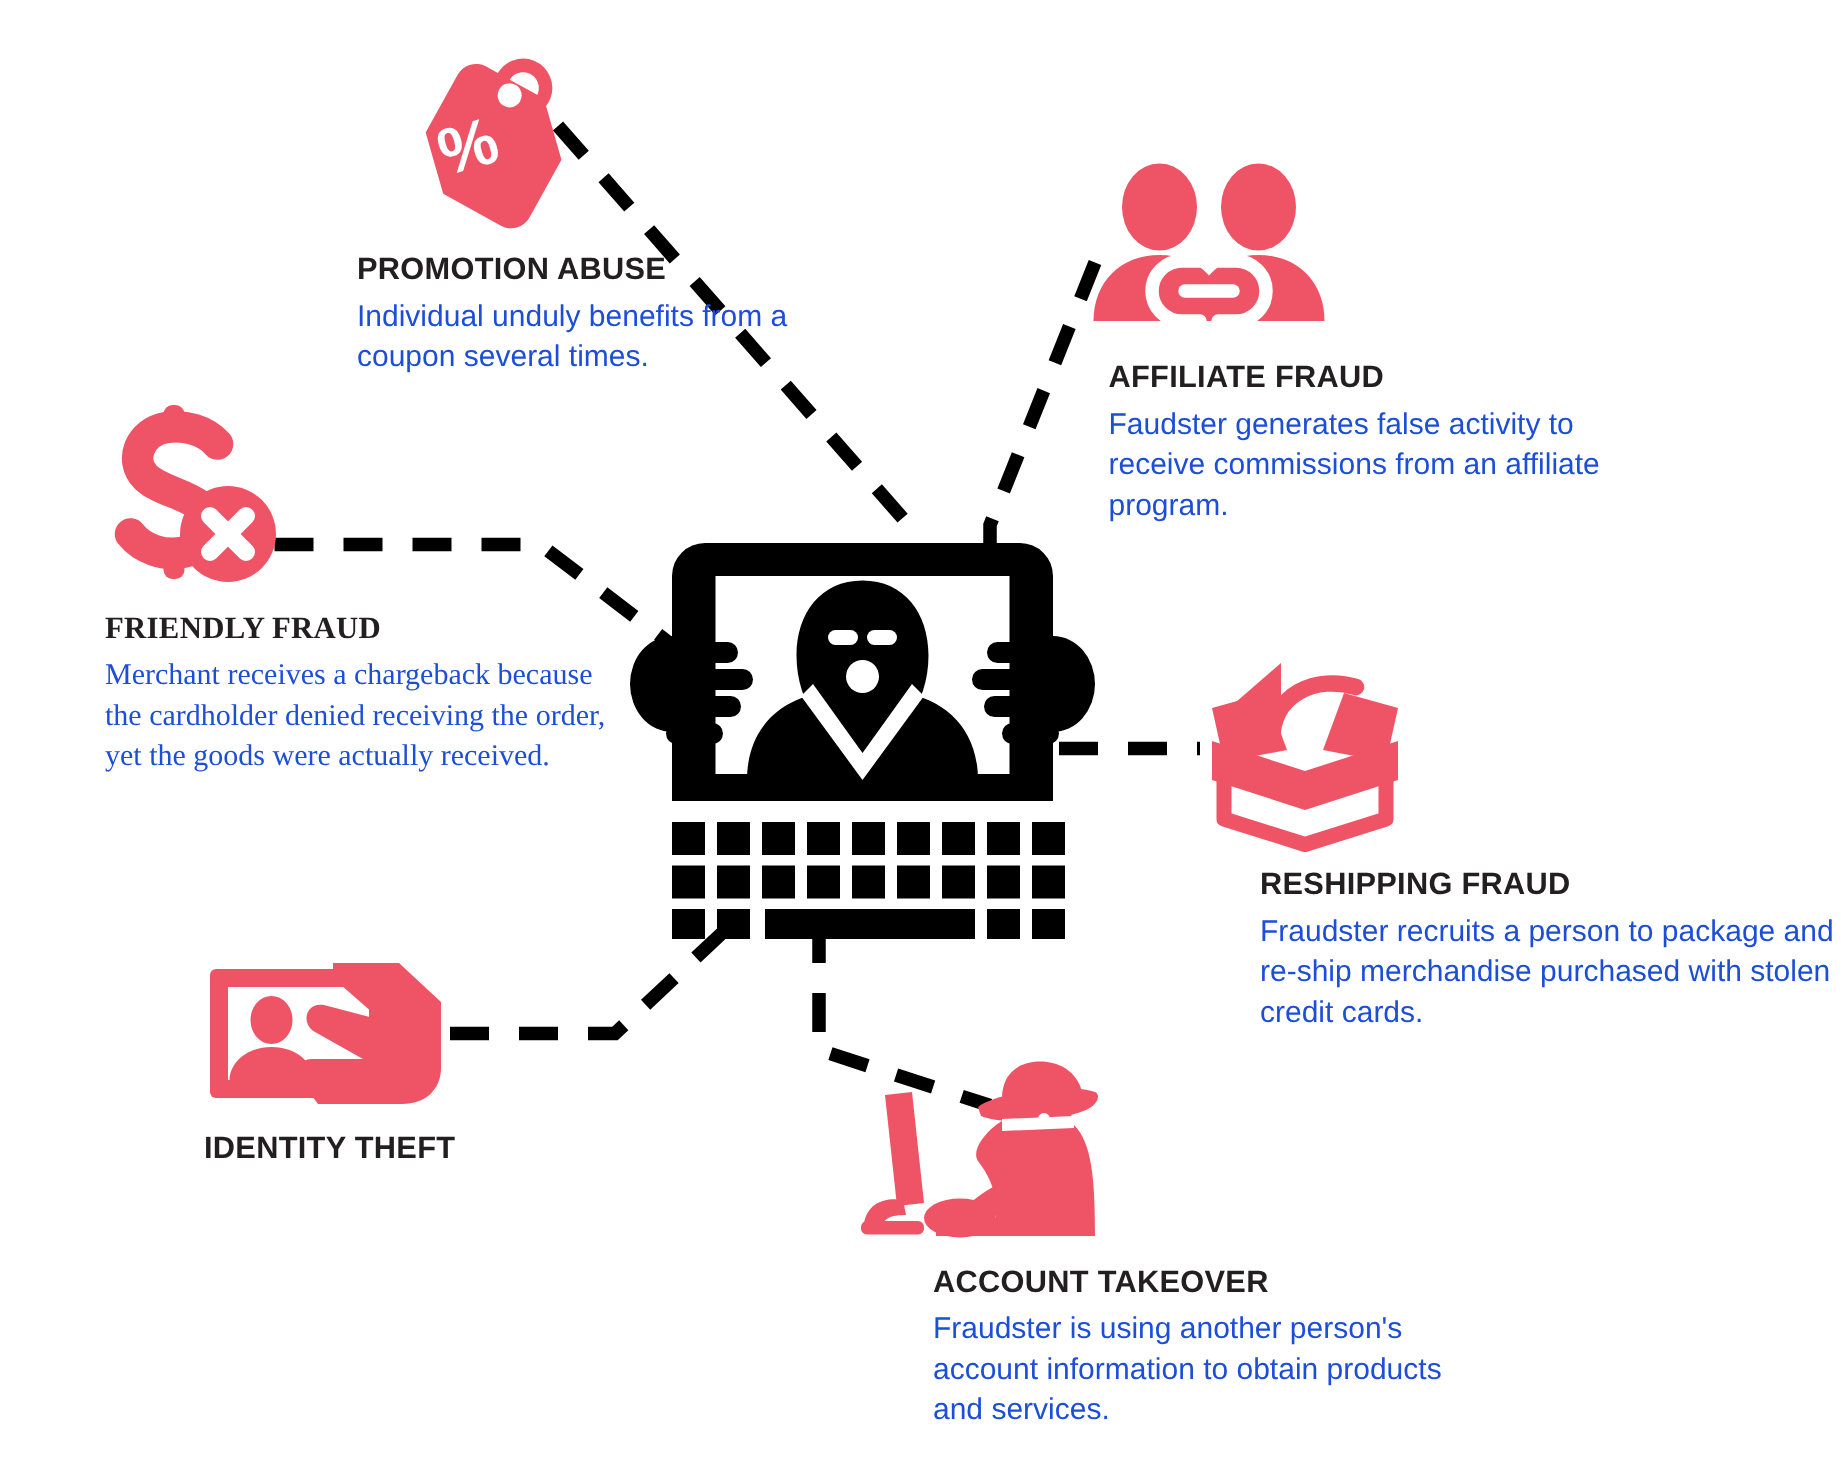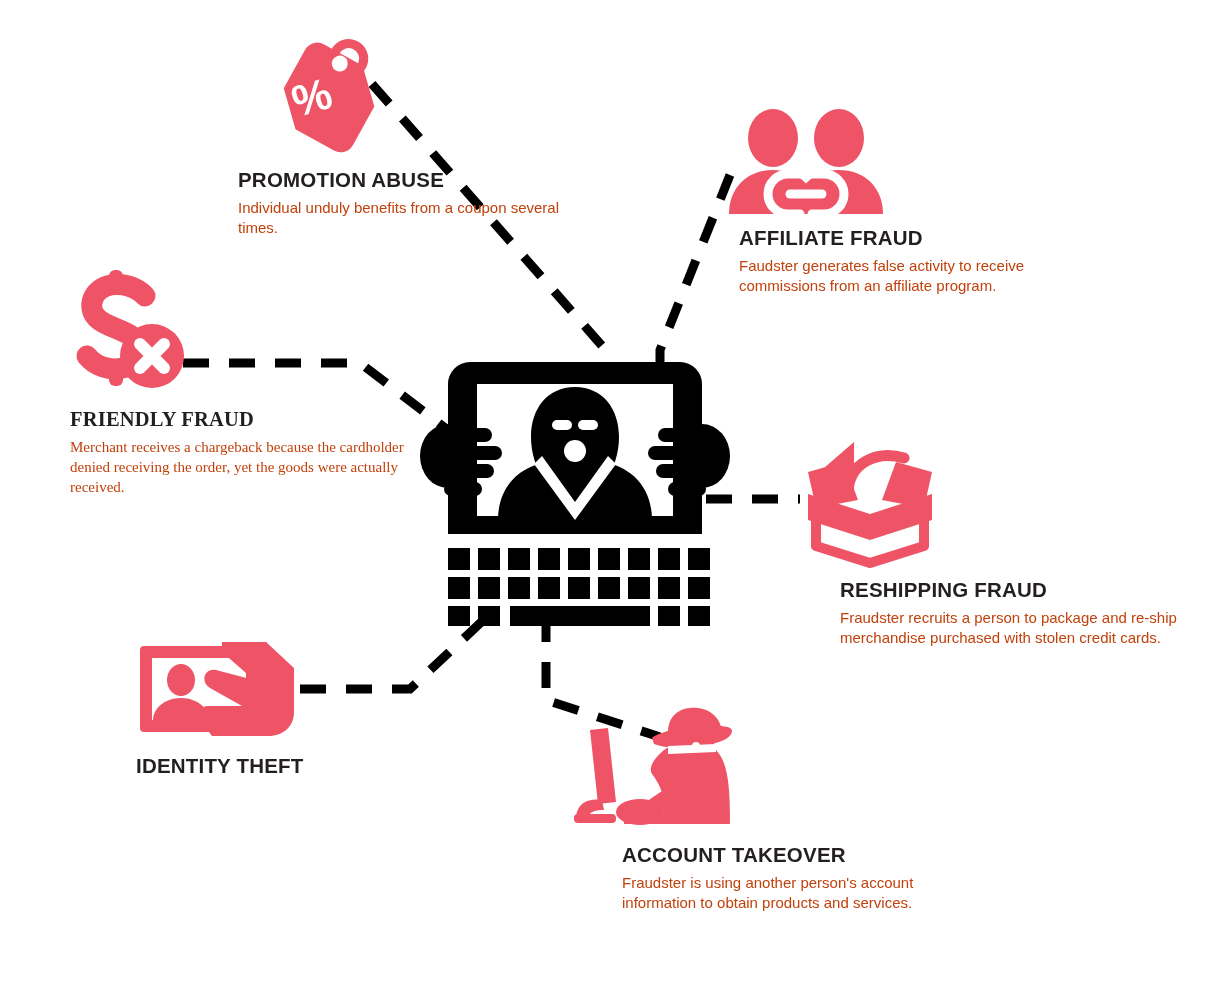--- a/index.html
+++ b/index.html
@@ -35,30 +35,30 @@
   }
   .node-title {
     font-size: 20.5px;
     font-weight: bold;
     letter-spacing: 0.2px;
     color: #231f20;
     margin: 0 0 6px 0;
     white-space: nowrap;
   }
   .node-desc {
-    font-size: 15px;
+    font-size: 20px;
     font-weight: normal;
     line-height: 1.34;
-    color: #c2410c;
+    color: #1d4ed8;
     margin: 0;
   }
 
   
   #text-promotion-abuse { left: 238px; top: 168px; width: 330px; }
-  #text-affiliate-fraud { left: 739px; top: 226px; width: 335px; }
+  #text-affiliate-fraud { left: 739px; top: 240px; width: 335px; }
   #text-friendly-fraud  { left: 70px;  top: 408px; width: 350px; font-family: Liberation Serif, serif; }
   #text-reshipping-fraud{ left: 812px; top: 578px; width: 400px; margin-left: 28px; }
   #text-identity-theft  { left: 136px; top: 754px; width: 375px; }
   #text-account-takeover{ left: 578px; top: 843px; width: 360px; margin-left: 44px; }
 
   .icon-box {
     position: absolute;
   }
   .icon-box svg { display: block; overflow: visible; }
 </style>

